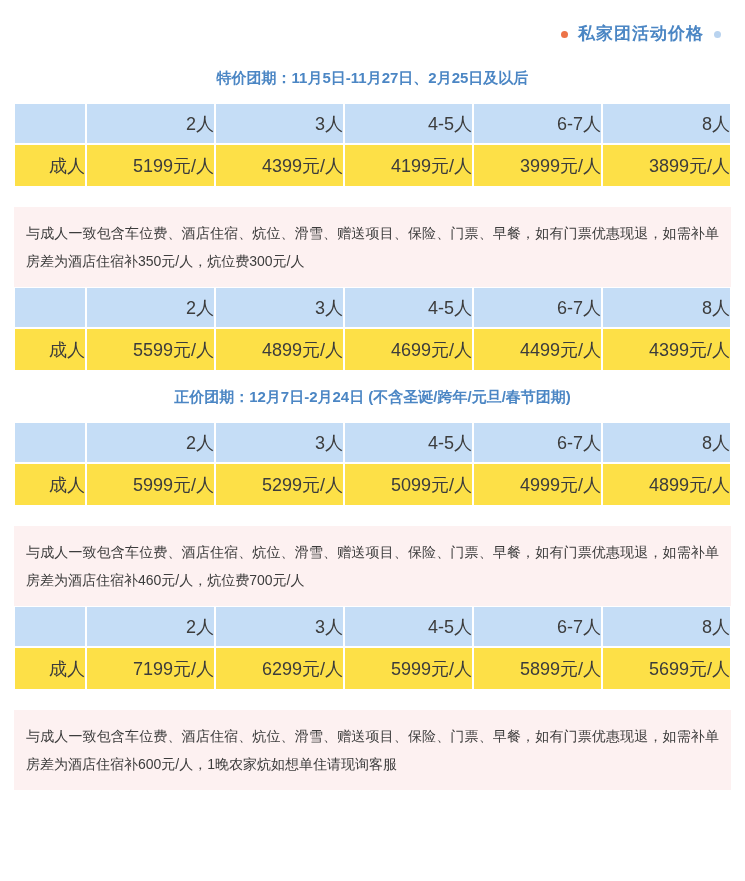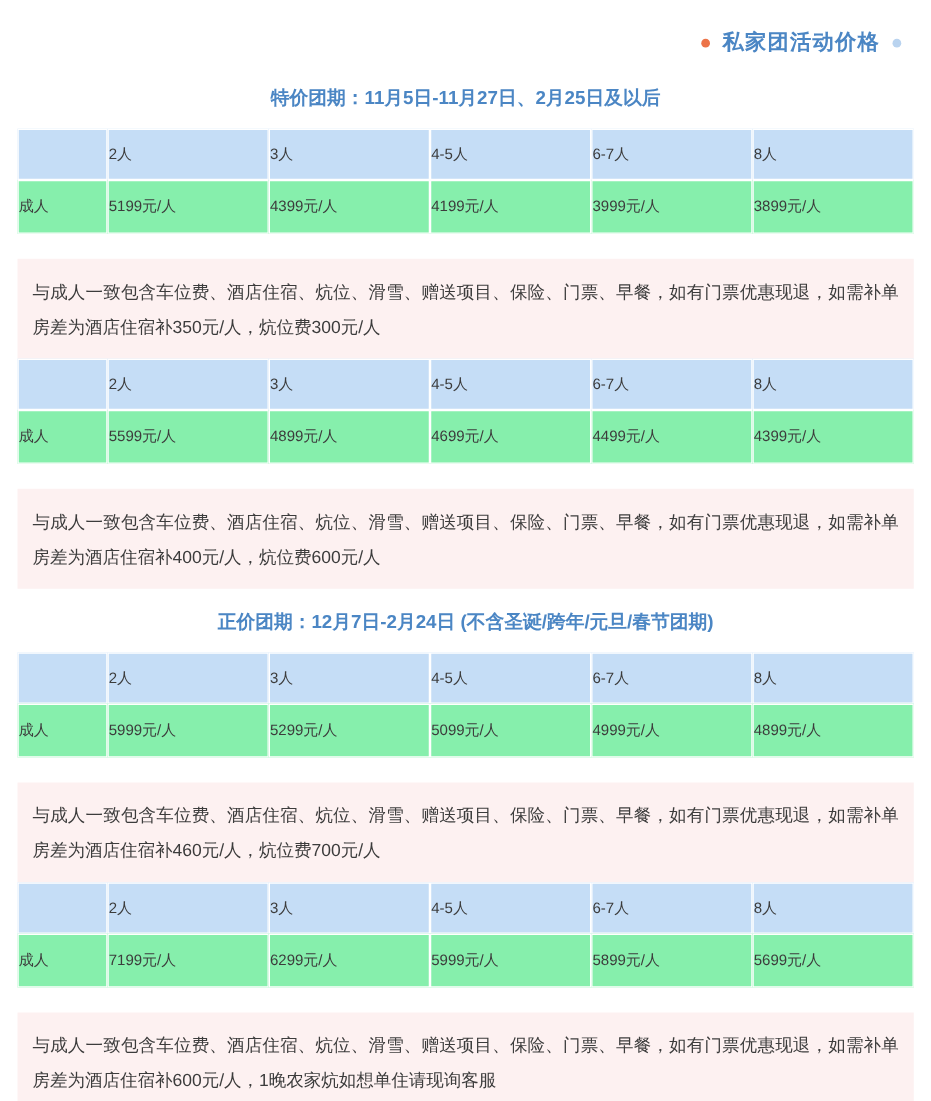--- a/index.html
+++ b/index.html
@@ -49,31 +49,31 @@
   table.price-table {
     width: 100%;
     border-collapse: separate;
     border-spacing: 0;
     table-layout: fixed;
   }
   table.price-table col.col-label { width: 72px; }
   table.price-table th,
   table.price-table td {
     border: 1.5px solid #ffffff;
-    text-align: left;
-    font-size: 12px;
+    text-align: right;
+    font-size: 18px;
     font-weight: normal;
     padding: 0;
   }
   table.price-table th {
     background: #c5ddf6;
     height: 39px;
   }
   table.price-table td {
-    background: #86efac;
+    background: #fde047;
     height: 41px;
   }
 
   
   .note {
     background: #fdf1f1;
     margin: 20px 0 0 0;
     padding: 12px 12px;
     font-size: 14px;
     line-height: 28px;
@@ -148,21 +148,20 @@
         <tr>
           <td>成人</td>
           <td>5599元/人</td>
           <td>4899元/人</td>
           <td>4699元/人</td>
           <td>4499元/人</td>
           <td>4399元/人</td>
         </tr>
       </tbody>
     </table>
-    <p class="note">与成人一致包含车位费、酒店住宿、炕位、滑雪、赠送项目、保险、门票、早餐，如有门票优惠现退，如需补单房差为酒店住宿补400元/人，炕位费600元/人</p>
   </section>
 
   <section class="price-section">
     <h2 class="section-heading">正价团期：12月7日-2月24日 (不含圣诞/跨年/元旦/春节团期)</h2>
     <table class="price-table">
       <colgroup>
           <col class="col-label">
           <col>
           <col>
           <col>

